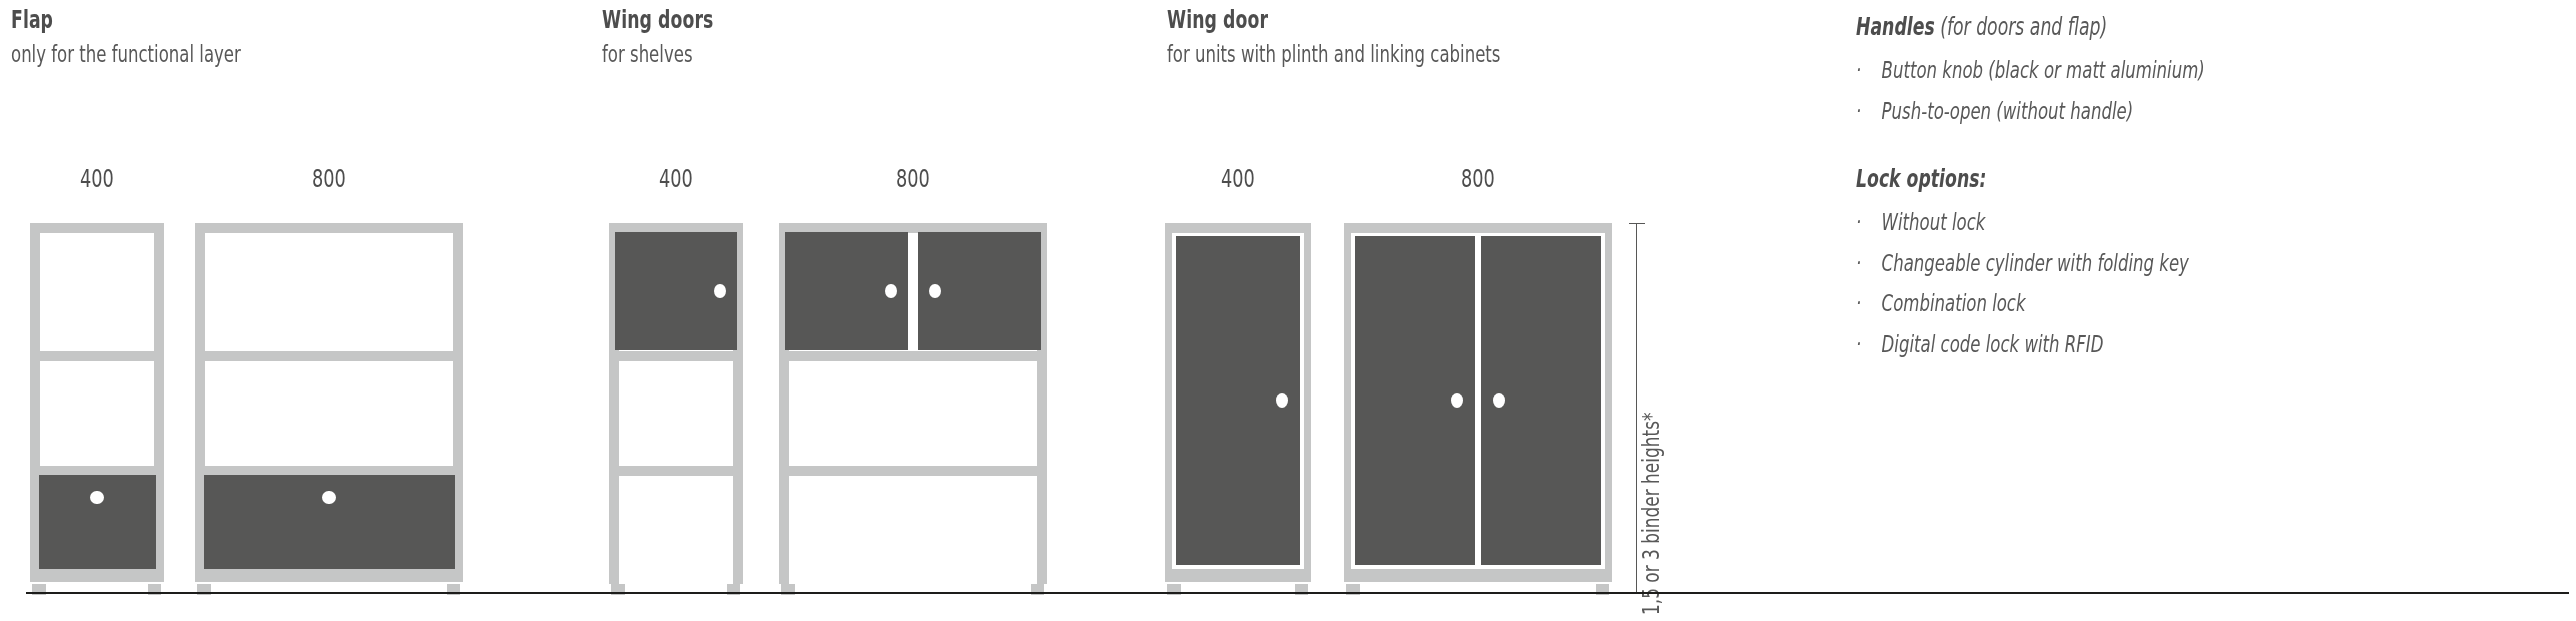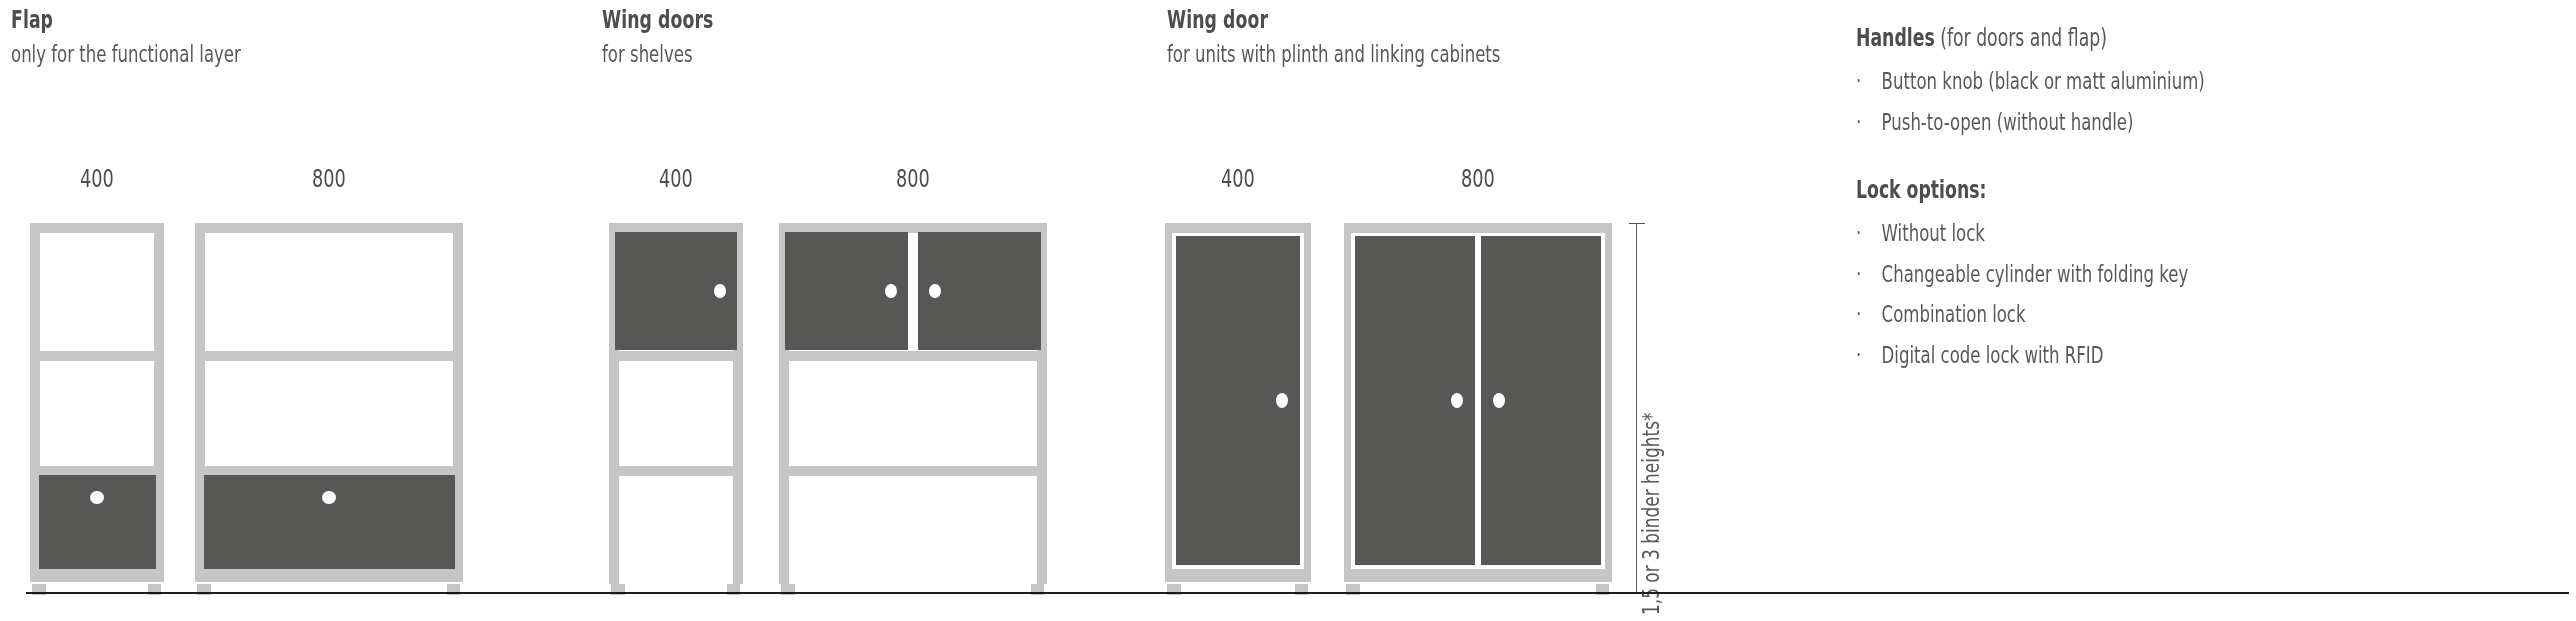--- a/index.html
+++ b/index.html
@@ -130,22 +130,23 @@
     color: #585858;
     white-space: nowrap;
     transform-origin: left bottom;
     transform: rotate(-90deg) scaleX(0.82);
   }
 
   
   .info {
     position: absolute;
     left: 1856px;
-    top: 24px;
+    top: 13px;
     width: 718px;
+    font-style: italic;
   }
   .info-head {
     font-size: 24px;
     color: #4d4d4d;
     margin: 0 0 16px 0;
     white-space: nowrap;
     transform: scaleX(0.80);
     transform-origin: left center;
   }
   .info-head b { font-weight: 700; }

